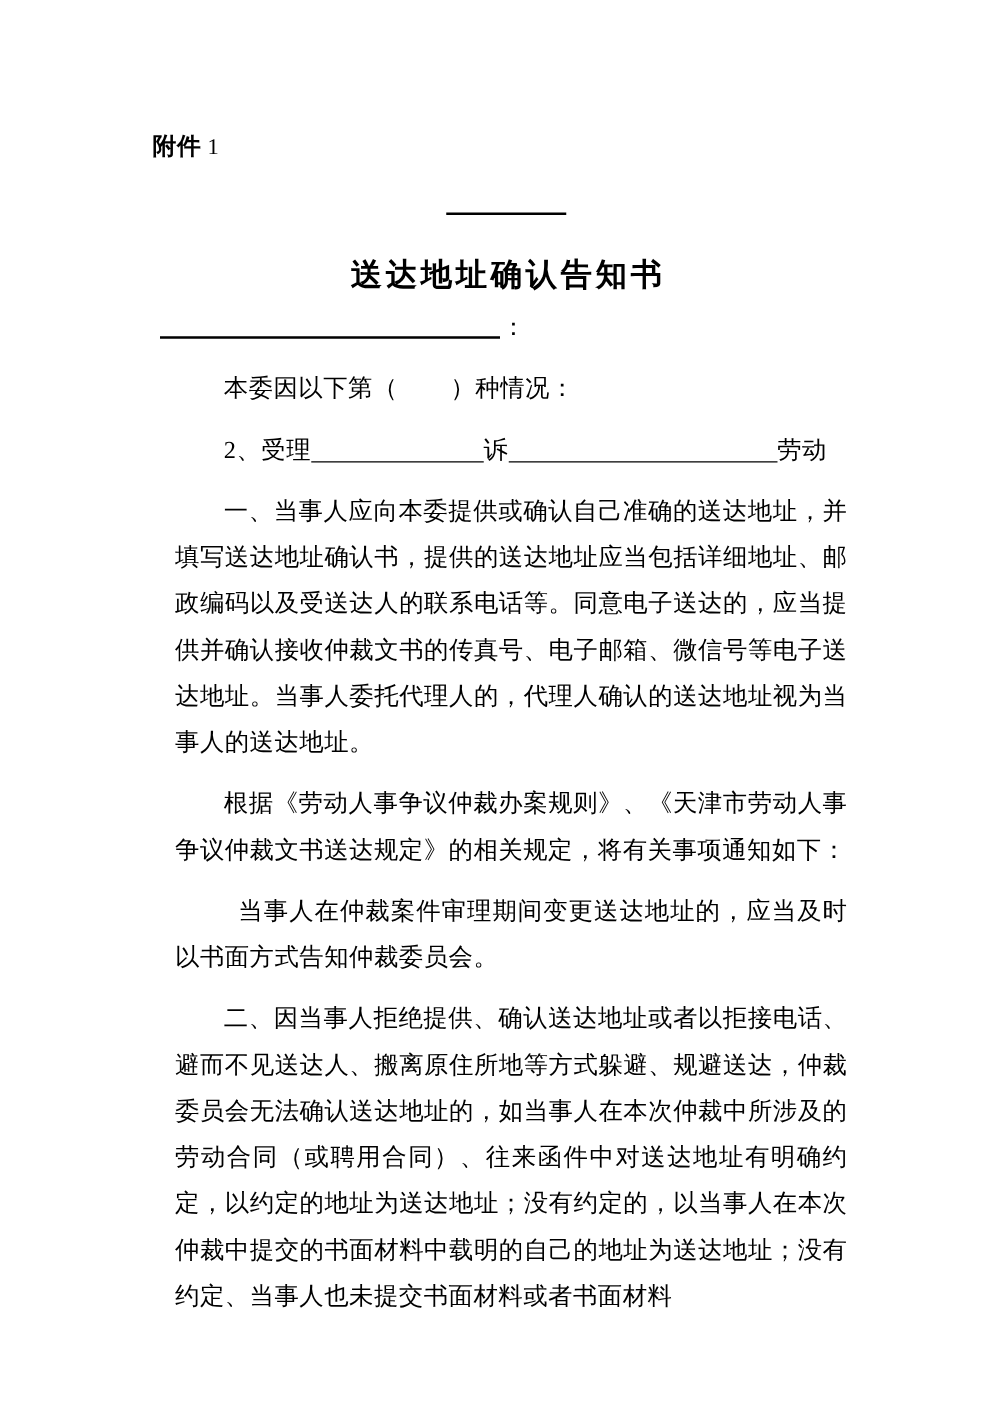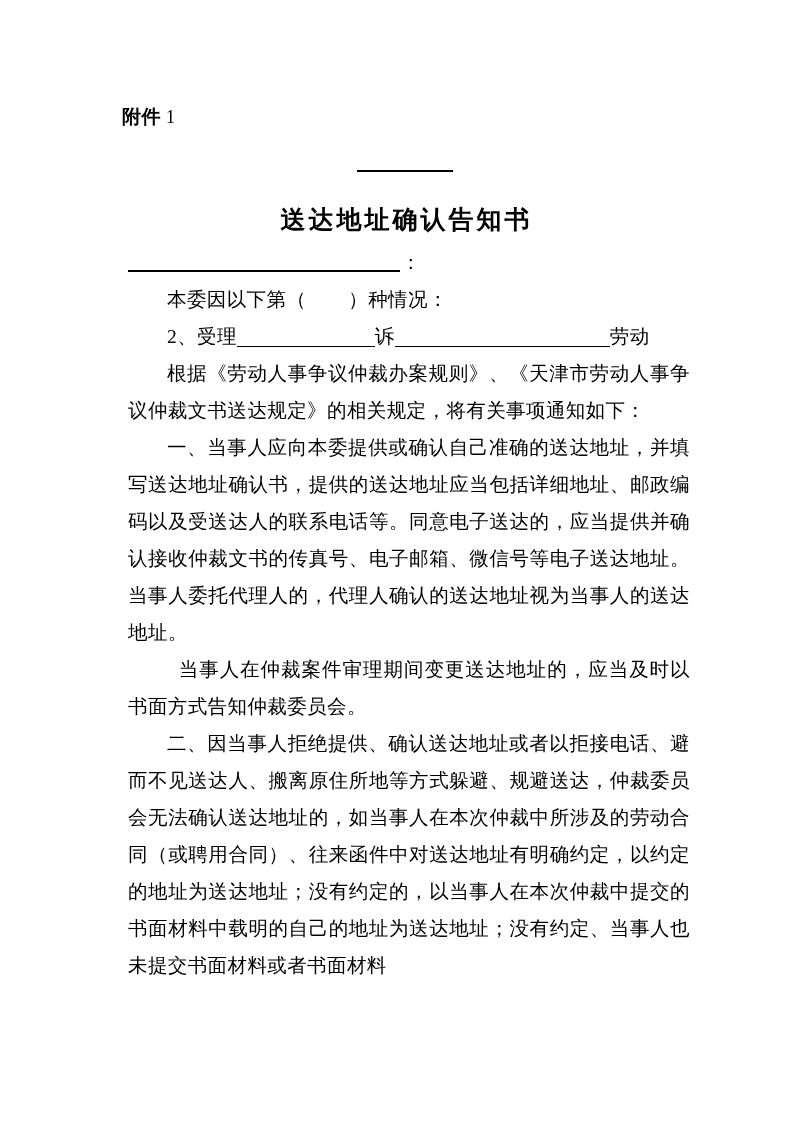--- a/index.html
+++ b/index.html
@@ -86,21 +86,21 @@
     left: 118px;
     top: 244px;
     width: 562px;
     font-size: 19.5px;
     line-height: 37px;
     letter-spacing: 0.4px;
     text-align: justify;
     text-justify: inter-character;
   }
   .para {
-    margin: 0;
+    margin: 12px;
     text-indent: 0;
     white-space: normal;
   }
   .para.indent1 { text-indent: 2em; }
   .para.indent2 { text-indent: 2.6em; }
 
   
   .addressee {
     position: relative;
     height: 37px;
@@ -159,23 +159,23 @@
   <div class="body-text">
 
     <div class="addressee"><span class="rule"></span><span class="colon">：</span></div>
 
     <p class="para indent1 nowrap"><span>本委因以下第（</span><span class="gap-lg"></span><span>）种情况：</span></p>
 
 
     <p class="para indent1"><span>2、受理</span><span class="blank blank-c"></span><span>诉</span><span class="blank blank-d"></span><span>劳动</span></p>
 
 
+    <p class="para indent1">一、当事人应向本委提供或确认自己准确的送达地址，并填写送达地址确认书，提供的送达地址应当包括详细地址、邮政编码以及受送达人的联系电话等。同意电子送达的，应当提供并确认接收仲裁文书的传真号、电子邮箱、微信号等电子送达地址。当事人委托代理人的，代理人确认的送达地址视为当事人的送达地址。</p>
+
     <p class="para indent1">根据《劳动人事争议仲裁办案规则》、《天津市劳动人事争议仲裁文书送达规定》的相关规定，将有关事项通知如下：</p>
-
-    <p class="para indent1">一、当事人应向本委提供或确认自己准确的送达地址，并填写送达地址确认书，提供的送达地址应当包括详细地址、邮政编码以及受送达人的联系电话等。同意电子送达的，应当提供并确认接收仲裁文书的传真号、电子邮箱、微信号等电子送达地址。当事人委托代理人的，代理人确认的送达地址视为当事人的送达地址。</p>
 
     <p class="para indent2">当事人在仲裁案件审理期间变更送达地址的，应当及时以书面方式告知仲裁委员会。</p>
 
     <p class="para indent1">二、因当事人拒绝提供、确认送达地址或者以拒接电话、避而不见送达人、搬离原住所地等方式躲避、规避送达，仲裁委员会无法确认送达地址的，如当事人在本次仲裁中所涉及的劳动合同（或聘用合同）、往来函件中对送达地址有明确约定，以约定的地址为送达地址；没有约定的，以当事人在本次仲裁中提交的书面材料中载明的自己的地址为送达地址；没有约定、当事人也未提交书面材料或者书面材料</p>
 
   </div>
 
 </div>
 
 </body></html>

